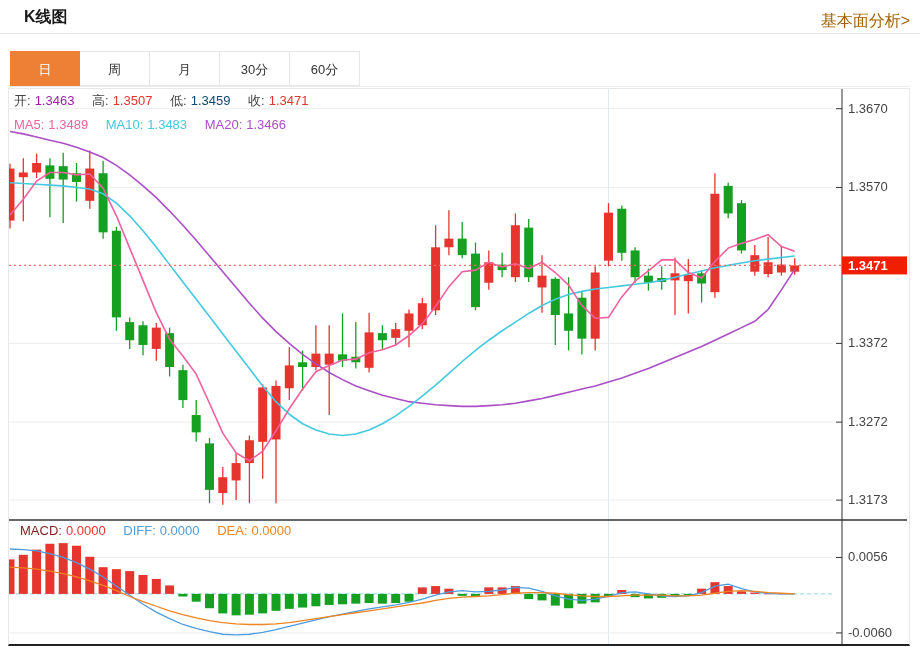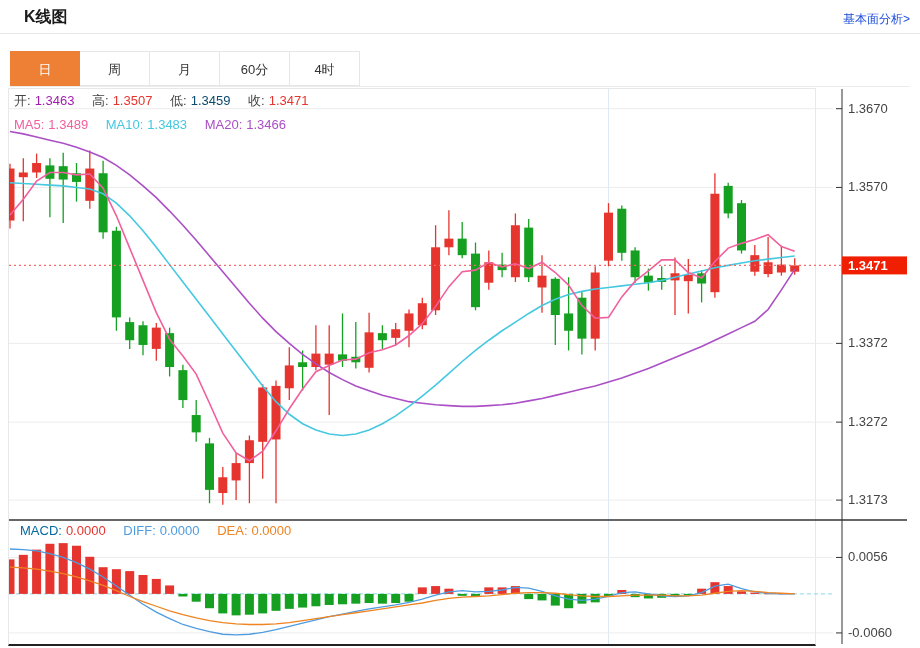--- a/index.html
+++ b/index.html
@@ -1,26 +1,26 @@
 <!DOCTYPE html>
 <html><head>
 <meta charset="utf-8">
 <style>
   html,body{margin:0;padding:0;background:#fff;}
   body{position:relative;width:920px;height:648px;overflow:hidden;
        font-family:"Liberation Sans","DejaVu Sans",sans-serif;}
   .page-title{position:absolute;left:8px;top:7px;font-size:16px;font-weight:bold;color:#1a1a1a;margin-left:16px;}
-  .fund-link{position:absolute;right:10px;top:11px;font-size:12px;color:#1d4ed8;text-decoration:none;cursor:pointer;}
+  .fund-link{position:absolute;right:10px;top:11px;font-size:16px;color:#a16207;text-decoration:none;cursor:pointer;}
   .top-rule{position:absolute;left:0;top:33px;width:920px;height:1px;background:#e8e8e8;}
   .tabbar{position:absolute;left:10px;top:51px;width:900px;display:flex;border-bottom:1px solid #ececec;}
   .tab{width:70px;height:35px;line-height:35px;text-align:center;font-size:13px;color:#333;
        background:#fff;border:1px solid #e6e6e6;border-left:none;cursor:pointer;box-sizing:border-box;}
   .tab:first-child{border-left:1px solid #e6e6e6;}
   .tab.active{background:var(--accent,#ed8035);border-color:var(--accent,#ed8035);color:#fff;}
-  .panel{position:absolute;left:8px;top:88px;width:808px;height:558px;box-sizing:border-box;
+  .panel{position:absolute;left:8px;top:88px;width:902px;height:558px;box-sizing:border-box;
          border:1px solid #e8e8e8;border-bottom:2px solid #222;}
   #chart{position:absolute;left:0;top:0;cursor:crosshair;}
   .overlay{position:absolute;font-size:13px;white-space:nowrap;z-index:5;}
   .row-ohlc{left:14px;top:92px;}
   .row-ma{left:14px;top:117px;}
   .row-macd{left:20px;top:523px;}
   .overlay span{margin-right:4px;}
   .overlay .gap{margin-right:14px;}
   .lbl{color:#444;}
 </style>
@@ -28,22 +28,22 @@
 <body style="--accent: #ed8035;">
 
 <div class="page-title">K线图</div>
 <a class="fund-link">基本面分析&gt;</a>
 <div class="top-rule"></div>
 
 <div class="tabbar">
   <div class="tab active">日</div>
   <div class="tab">周</div>
   <div class="tab">月</div>
+  <div class="tab">30分</div>
   <div class="tab">60分</div>
-  <div class="tab">4时</div>
 </div>
 
 <div class="panel">
   <svg id="chart" width="898" height="555" viewBox="9 89 898 555" xmlns="http://www.w3.org/2000/svg">
       <line x1="9" y1="108.68864468864427" x2="833" y2="108.68864468864427" stroke="#ececec" stroke-width="1"></line>
       <line x1="9" y1="187.44322344322313" x2="833" y2="187.44322344322313" stroke="#ececec" stroke-width="1"></line>
       <line x1="9" y1="343.37728937728946" x2="833" y2="343.37728937728946" stroke="#ececec" stroke-width="1"></line>
       <line x1="9" y1="422.13186813186826" x2="833" y2="422.13186813186826" stroke="#ececec" stroke-width="1"></line>
       <line x1="9" y1="500.0989010989014" x2="833" y2="500.0989010989014" stroke="#ececec" stroke-width="1"></line>
       <line x1="608.5" y1="89" x2="608.5" y2="644" stroke="#dfe9f2" stroke-width="1"></line>
@@ -263,16 +263,16 @@
   <span class="lbl">收:</span><span class="val" style="color: rgb(230, 52, 46);">1.3471</span>
 </div>
 
 <div class="overlay row-ma">
   <span class="ma5" style="color: rgb(240, 96, 158);">MA5:</span><span class="ma5 gap" style="color: rgb(240, 96, 158);">1.3489</span>
   <span class="ma10" style="color: rgb(69, 200, 224);">MA10:</span><span class="ma10 gap" style="color: rgb(69, 200, 224);">1.3483</span>
   <span class="ma20" style="color: rgb(171, 79, 198);">MA20:</span><span class="ma20" style="color: rgb(171, 79, 198);">1.3466</span>
 </div>
 
 <div class="overlay row-macd">
-  <span class="macd" style="color: #0369a1;">MACD:</span><span class="macd gap" style="color: rgb(230, 52, 46);">0.0000</span>
+  <span class="macd" style="color: #7f1d1d;">MACD:</span><span class="macd gap" style="color: rgb(230, 52, 46);">0.0000</span>
   <span class="diff" style="color: rgb(78, 156, 224);">DIFF:</span><span class="diff gap" style="color: rgb(78, 156, 224);">0.0000</span>
   <span class="dea" style="color: rgb(238, 132, 34);">DEA:</span><span class="dea" style="color: rgb(238, 132, 34);">0.0000</span>
 </div>
 
 </body></html>

